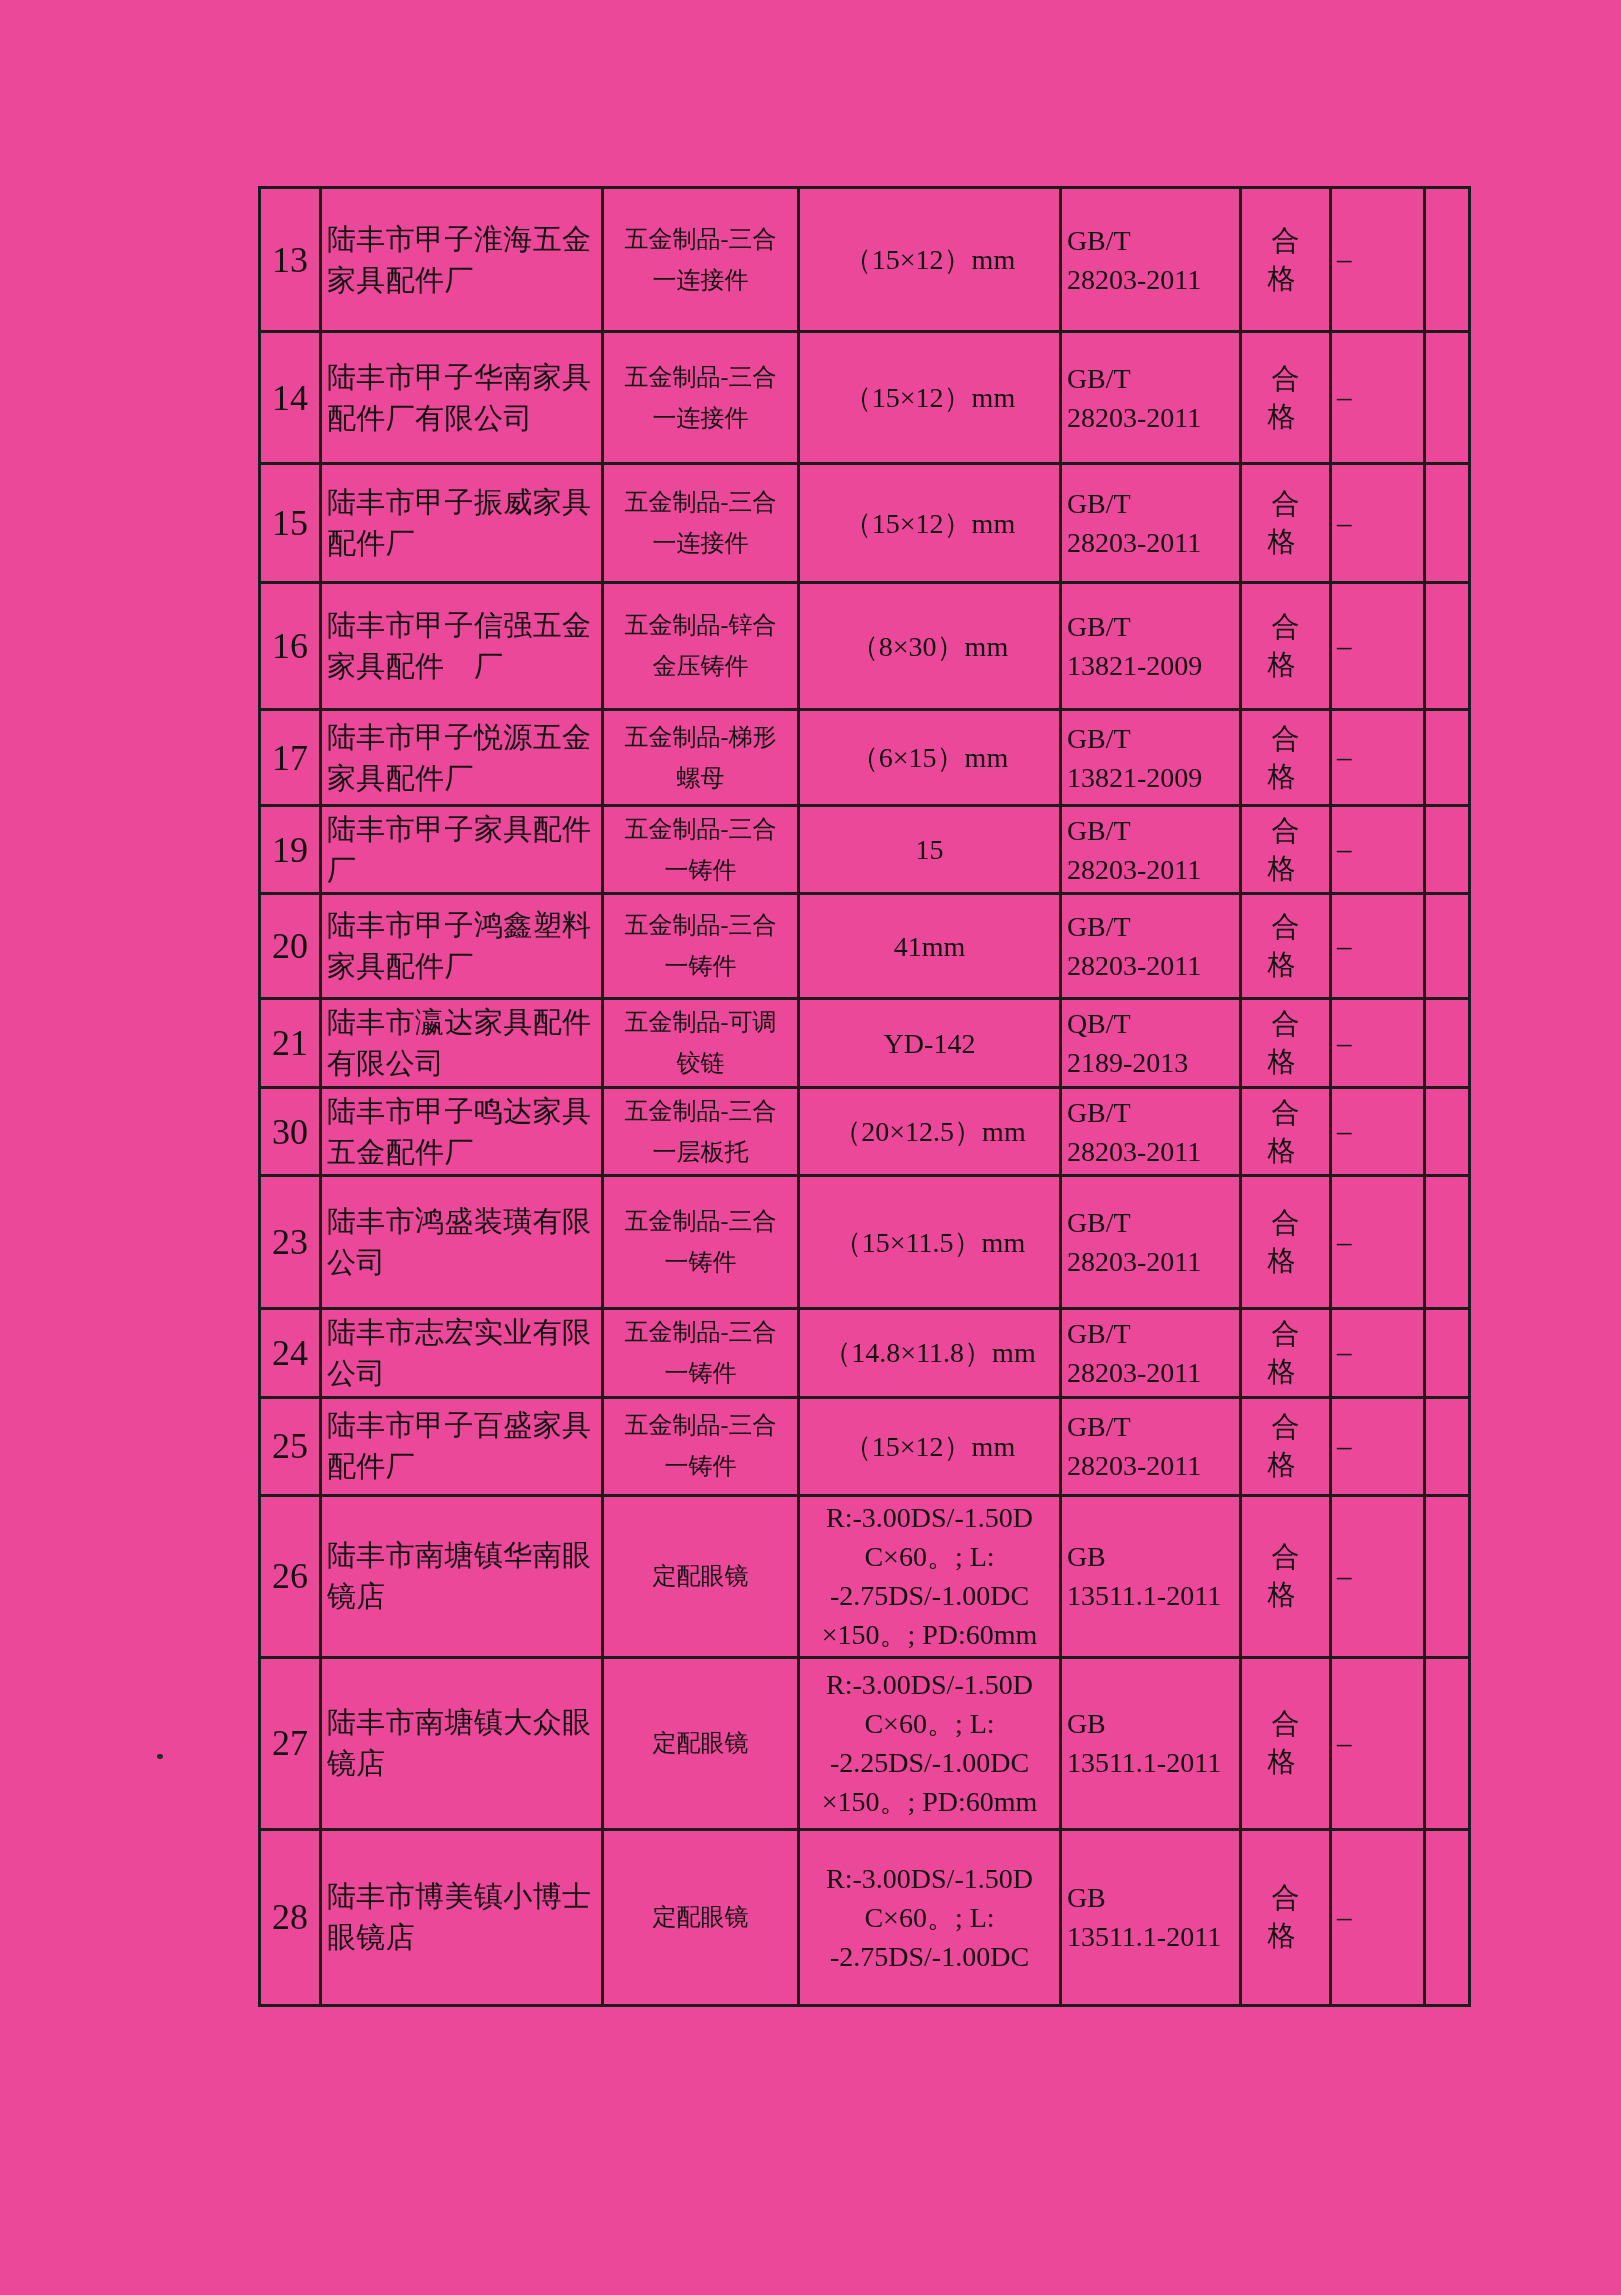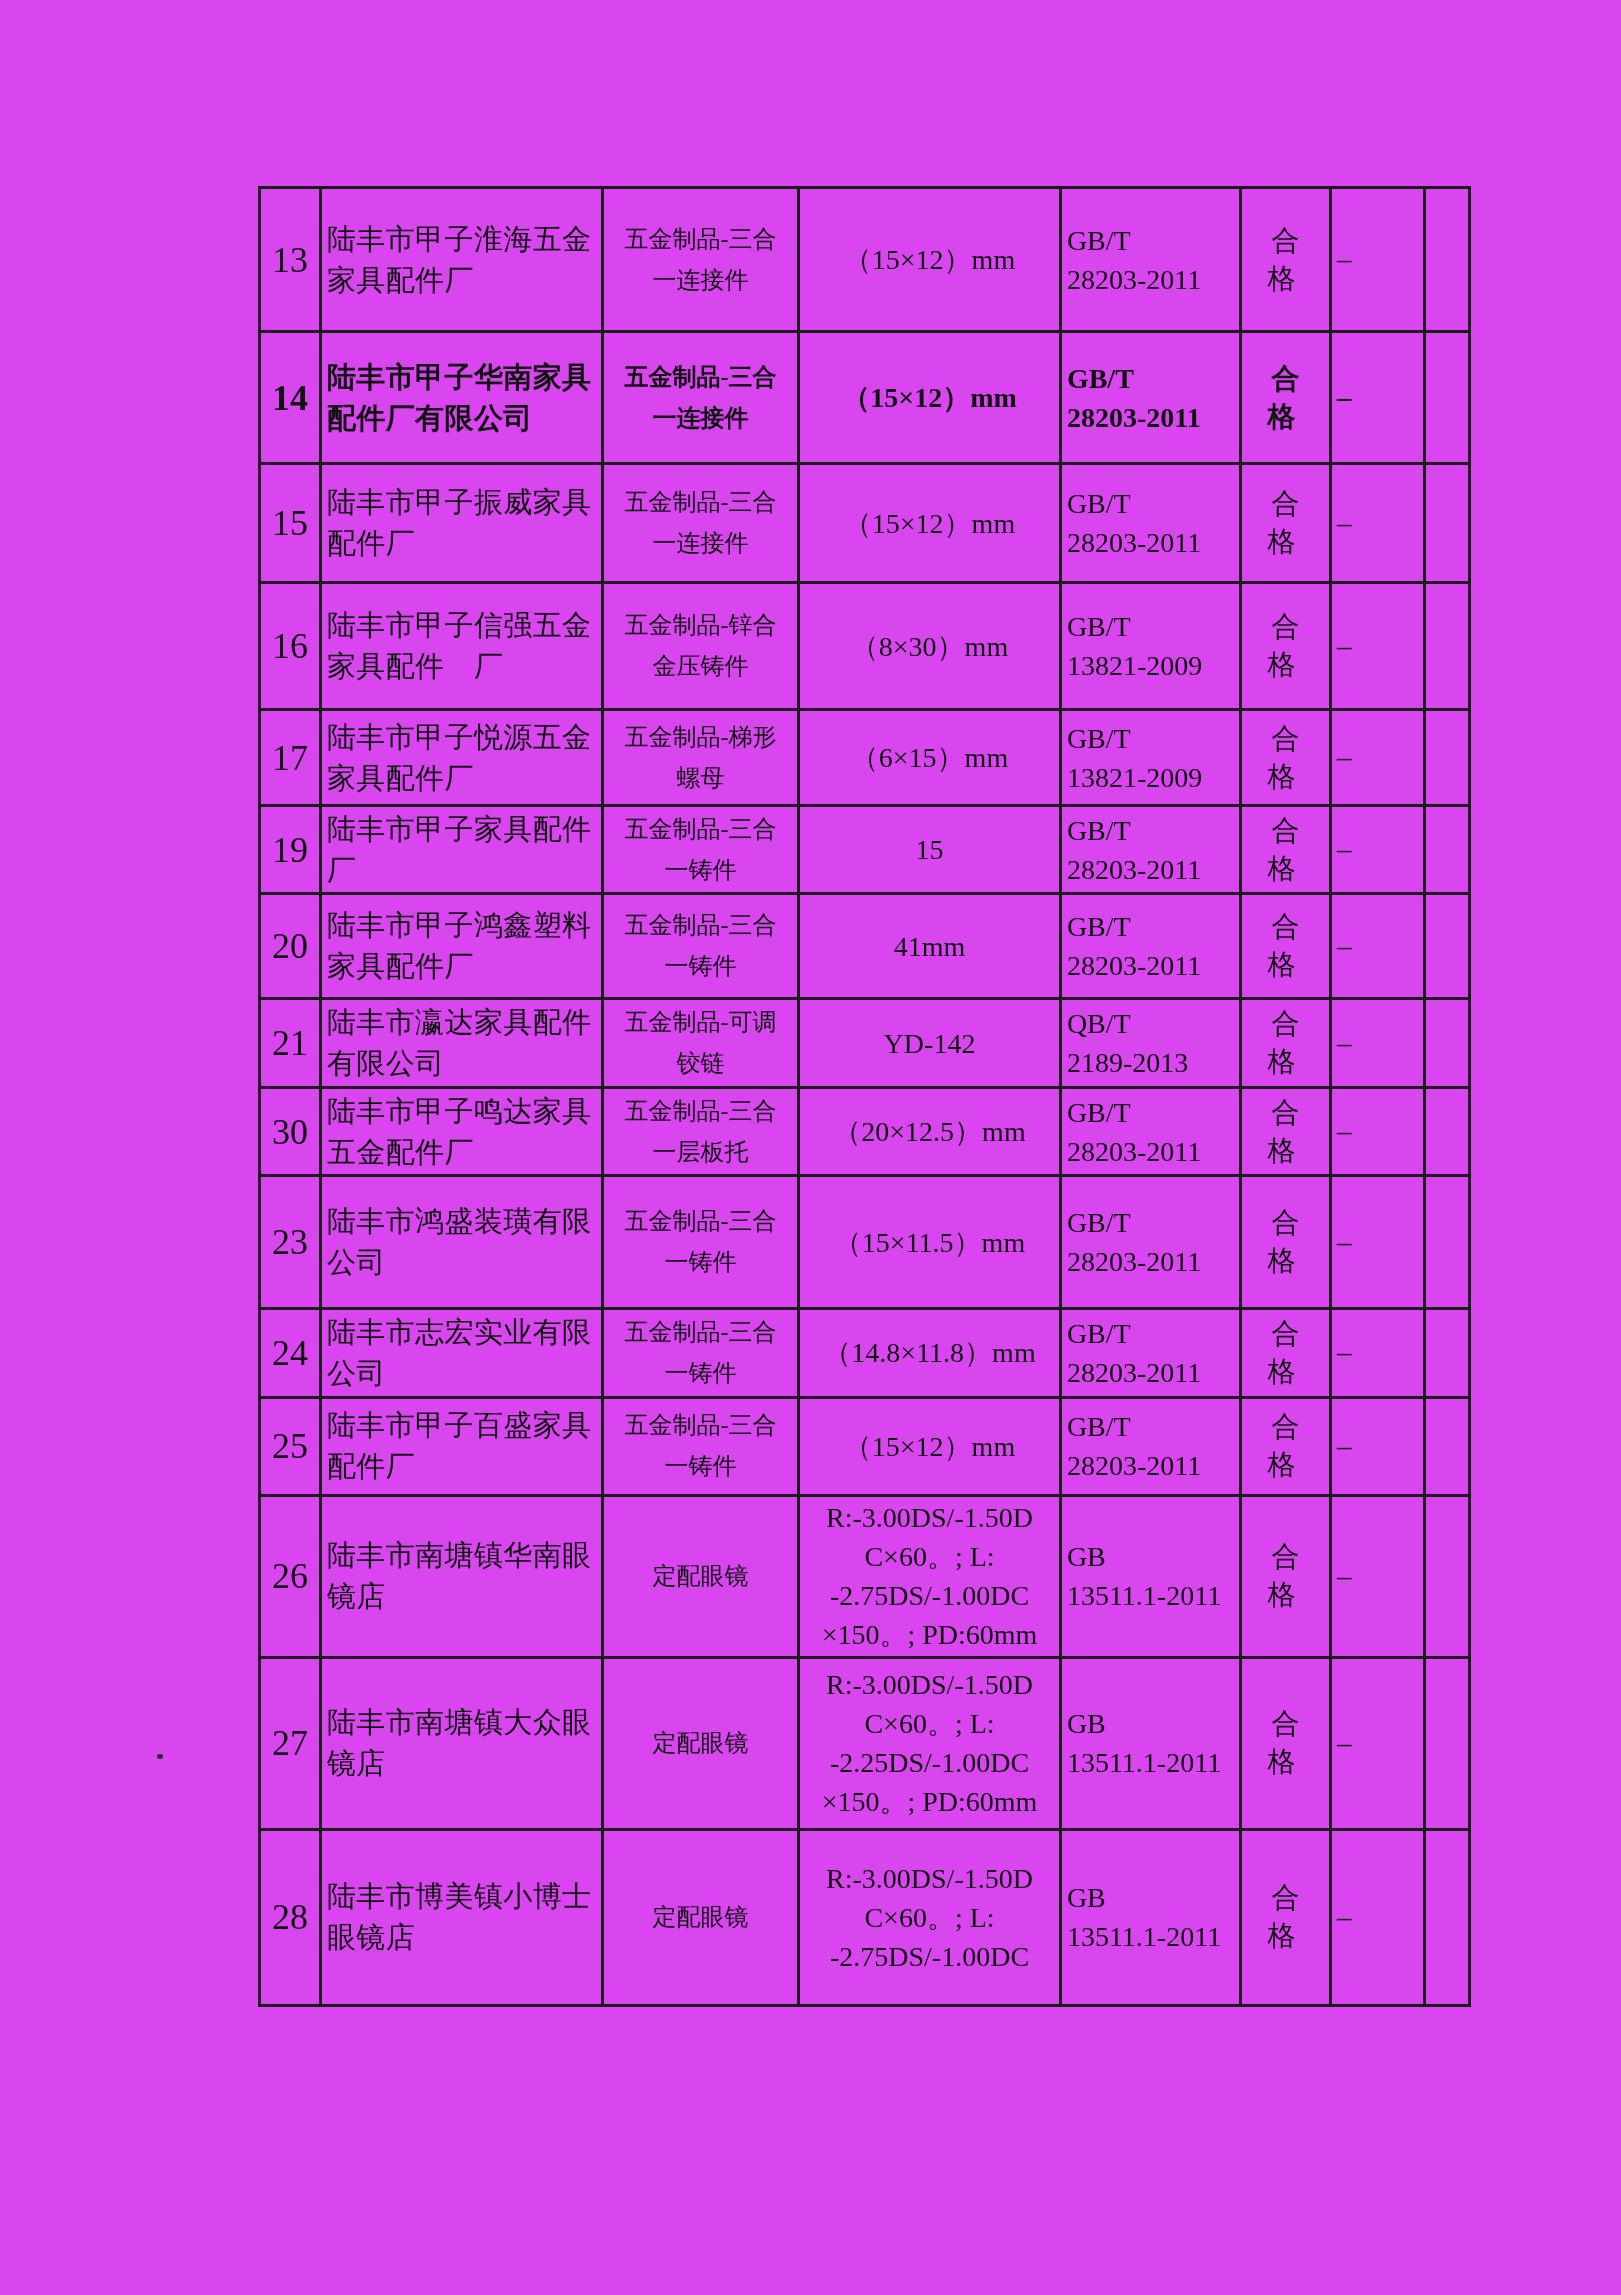--- a/index.html
+++ b/index.html
@@ -1,39 +1,39 @@
 <!DOCTYPE html>
 <html style="font-size:13px"><head>
 <meta charset="utf-8">
 <style>
   html,body{margin:0;padding:0;background:#e8e8e8;}
   .page{
     position:relative;
     width:1622px;height:2295px;
-    background:#d946ef;
+    background:#ec4899;
     font-family:"Liberation Serif","DejaVu Serif",serif;
     color:#121212;
     overflow:hidden;
   }
   table.inspection{
     position:absolute;
     left:258px;top:186px;
     width:1210px;
     border-collapse:collapse;
     table-layout:fixed;
   }
   table.inspection td{
     border:3.3px solid #1c1c1c;
     vertical-align:middle;
     padding:1.6px 4.9px;
     overflow:hidden;
   }
   
   tbody tr:nth-child(1){height:144px;}
-  tbody tr:nth-child(2){height:132px;font-weight:bold;}
+  tbody tr:nth-child(2){height:132px;}
   tbody tr:nth-child(3){height:119px;}
   tbody tr:nth-child(4){height:127px;}
   tbody tr:nth-child(5){height:96px;}
   tbody tr:nth-child(6){height:88px;}
   tbody tr:nth-child(7){height:105px;}
   tbody tr:nth-child(8){height:89px;}
   tbody tr:nth-child(9){height:88px;}
   tbody tr:nth-child(10){height:133px;}
   tbody tr:nth-child(11){height:87px;}
   tbody tr:nth-child(12){height:98px;}

